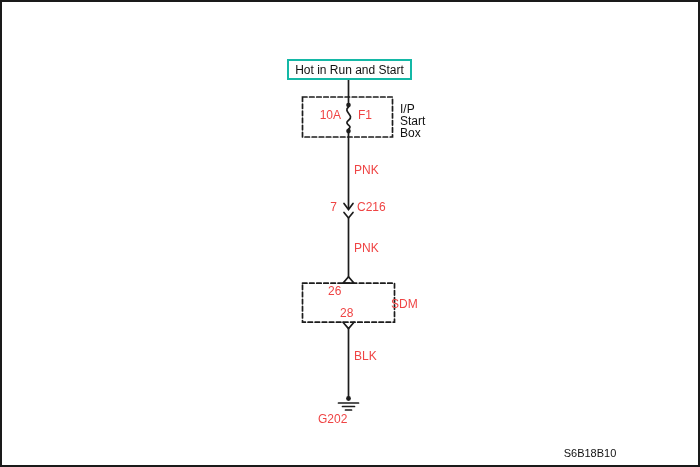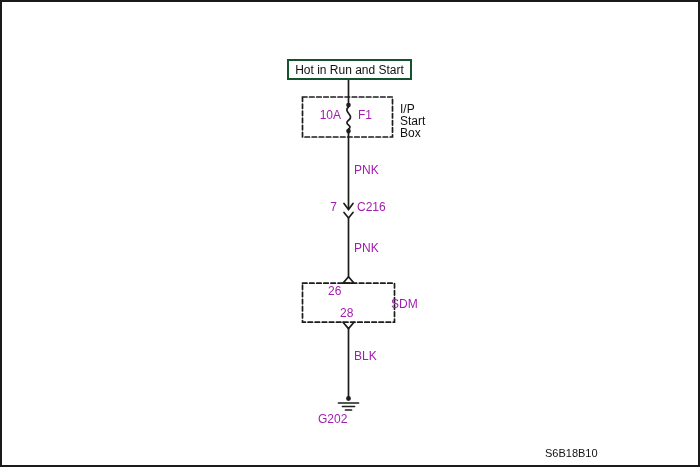--- a/index.html
+++ b/index.html
@@ -11,44 +11,44 @@
     background:#ffffff;
     font-family:"Liberation Sans",sans-serif;
     color:#111111;
     overflow:hidden;
   }
   .linework{position:absolute;left:0;top:0;}
   .lbl{
     position:absolute;
     font-size:12px;
     line-height:13px;
-    color:#a21caf;
+    color:#ef4444;
     white-space:nowrap;
   }
   .lbl.right{text-align:right;}
   .lbl.center{text-align:left;}
   .power-box{
     position:absolute;
     left:285px;top:57px;width:125px;height:21px;
     box-sizing:border-box;
-    border:2px solid #14532d;
+    border:2px solid #14b8a6;
     display:flex;align-items:center;justify-content:center;
     font-size:12px;
     background:#ffffff;
   }
   .fusebox-name{
     position:absolute;
     left:398px;top:101px;
     font-size:12px;line-height:12px;
   }
   .fusebox-name span{display:block;}
   .doc-code{
     position:absolute;
-    left:543px;top:445px;width:150px;
-    text-align:left;
+    left:513px;top:445px;width:150px;
+    text-align:center;
     font-size:11px;line-height:12px;
   }
 </style>
 </head>
 <body>
 
 <div class="canvas">
 
   <svg class="linework" width="700" height="467" viewBox="0 0 700 467">
     <g stroke="#1c1c1c" stroke-width="1.7" fill="none" stroke-linecap="round">

